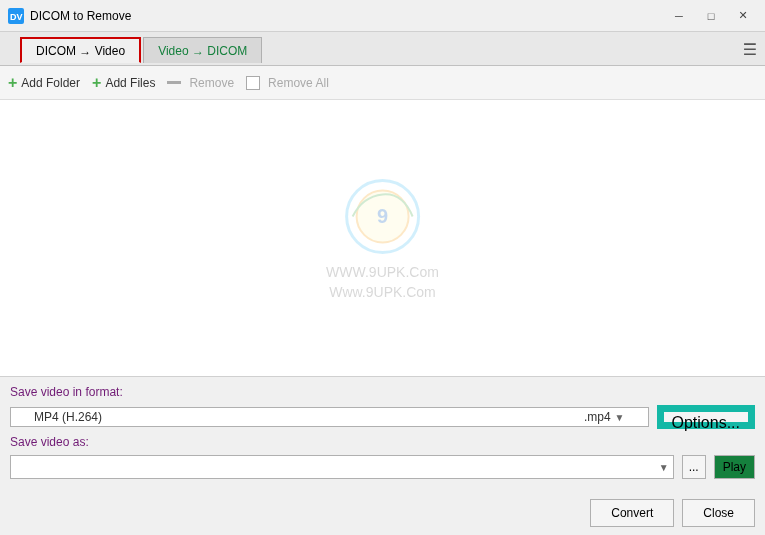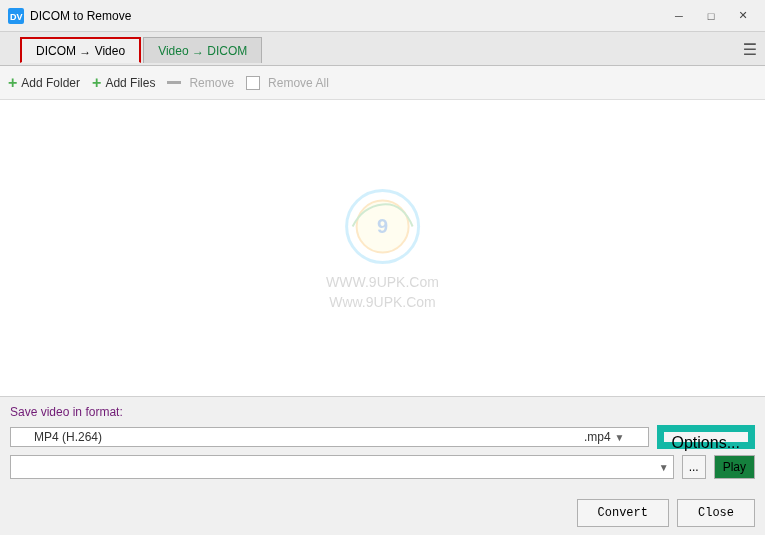--- a/index.html
+++ b/index.html
@@ -276,21 +276,20 @@
       background: #f0f0f0;
       flex-shrink: 0;
     }
     .action-btn {
       padding: 4px 20px;
       border: 1px solid #b0b0b0;
       background: #f5f5f5;
       font-size: 12px;
       cursor: pointer;
       height: 28px;
-      font-family: Liberation Mono, monospace;
     }
   </style>
 </head>
 <body>
 
 <div class="title-bar">
   <div class="title-bar-icon">
     <svg width="16" height="16" viewBox="0 0 16 16">
       <rect width="16" height="16" fill="#2196F3" rx="2"></rect>
       <text x="2" y="12" font-size="9" fill="white" font-weight="bold">DV</text>
@@ -351,20 +350,23 @@
     <span class="format-label">Save video in format:</span>
   </div>
   <div class="format-row">
     <div class="format-select-container">
       <span class="format-select-value">MP4 (H.264)</span>
       <span class="format-select-ext">.mp4</span>
       <span class="format-select-arrow">▼</span>
     </div>
     <button class="options-btn">Options...</button>
   </div>
+  <div class="format-row">
+    <span class="format-label">Save video as:</span>
+  </div>
   <div class="save-row">
     <div class="save-input-container">
       <span class="save-input-value"></span>
       <span class="save-input-arrow">▼</span>
     </div>
     <button class="browse-btn">...</button>
     <button class="play-btn">Play</button>
   </div>
 </div>
 

